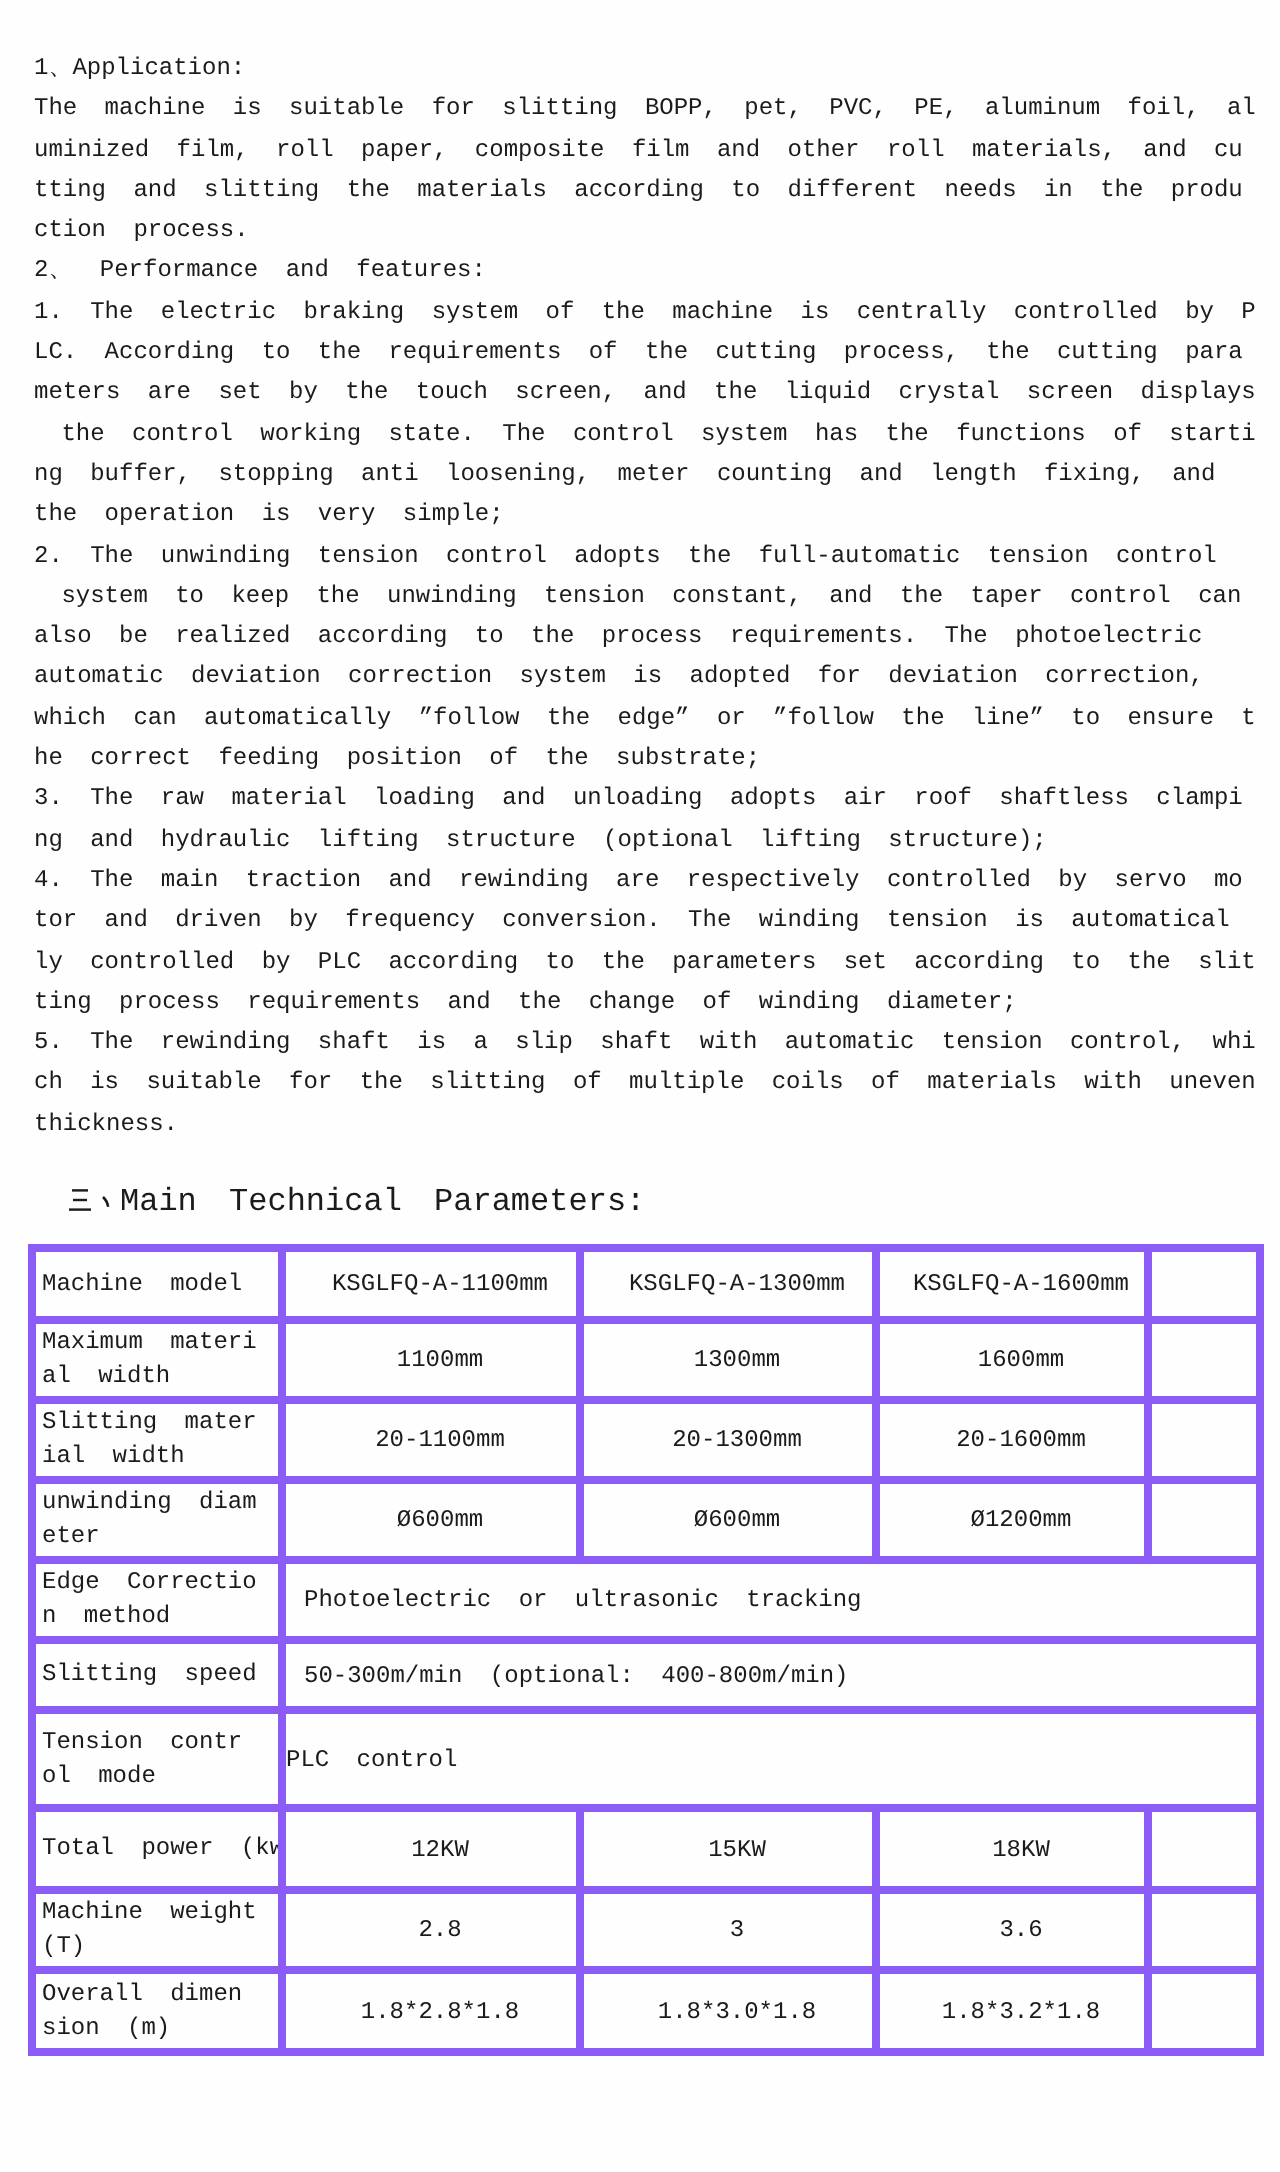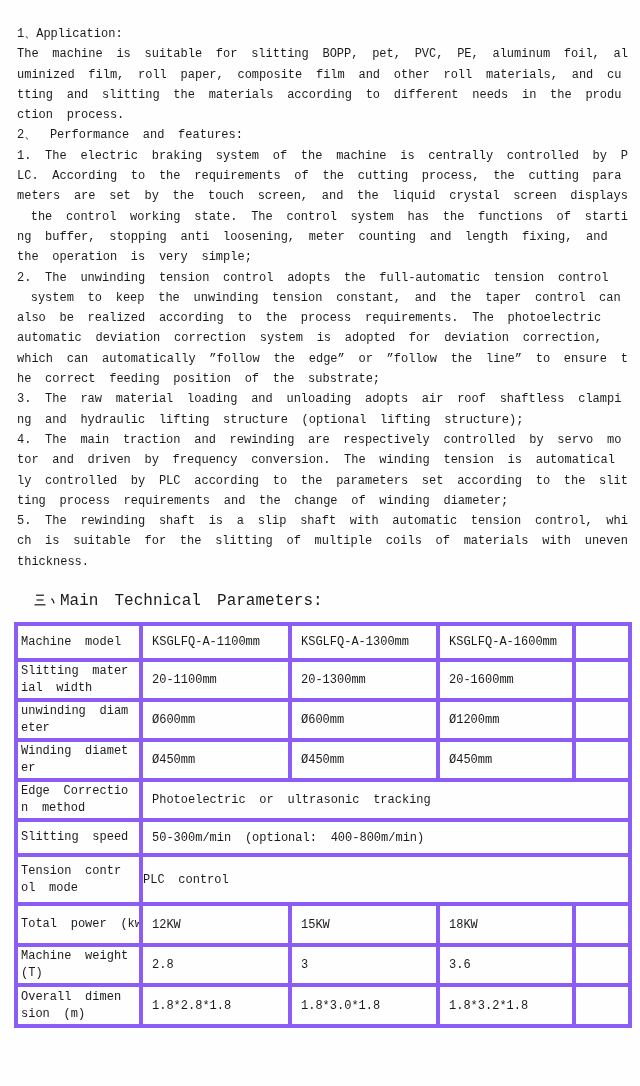--- a/index.html
+++ b/index.html
@@ -46,20 +46,21 @@
     overflow:hidden;
   }
   td.lbl{
     white-space:pre;
     line-height:17px;
     padding:1px 0 1px 3px;
   }
   td.val{
     white-space:pre;
     padding:1px 0 1px 9px;
+    text-align:center;
   }
   td.merged-left{white-space:pre;padding:1px 0 1px 9px;}
   td.merged-center{padding:1px 0;}
   td.empty{padding:0;}
 </style>
 </head>
 <body>
 
 <div class="doc">
 
@@ -108,41 +109,41 @@
     </colgroup>
     <tbody>
       <tr style="height:36px">
         <td class="lbl">Machine model</td>
         <td class="val">KSGLFQ-A-1100mm</td>
         <td class="val">KSGLFQ-A-1300mm</td>
         <td class="val">KSGLFQ-A-1600mm</td>
         <td class="val empty"></td>
       </tr>
       <tr style="height:39px">
+        <td class="lbl">Maximum materi
+al width</td>
+        <td class="val">1100mm</td>
+        <td class="val">1300mm</td>
+        <td class="val">1600mm</td>
+        <td class="val empty"></td>
+      </tr>
+      <tr style="height:39px">
         <td class="lbl">Slitting mater
 ial width</td>
         <td class="val">20-1100mm</td>
         <td class="val">20-1300mm</td>
         <td class="val">20-1600mm</td>
         <td class="val empty"></td>
       </tr>
       <tr style="height:38px">
         <td class="lbl">unwinding diam
 eter</td>
         <td class="val">Ø600mm</td>
         <td class="val">Ø600mm</td>
         <td class="val">Ø1200mm</td>
-        <td class="val empty"></td>
-      </tr>
-      <tr style="height:39px">
-        <td class="lbl">Winding diamet
-er</td>
-        <td class="val">Ø450mm</td>
-        <td class="val">Ø450mm</td>
-        <td class="val">Ø450mm</td>
         <td class="val empty"></td>
       </tr>
       <tr style="height:39px">
         <td class="lbl">Edge Correctio
 n method</td>
         <td class="merged-left" colspan="4">Photoelectric or ultrasonic tracking</td>
       </tr>
       <tr style="height:35px">
         <td class="lbl">Slitting speed</td>
         <td class="merged-left" colspan="4">50-300m/min (optional: 400-800m/min)</td>

